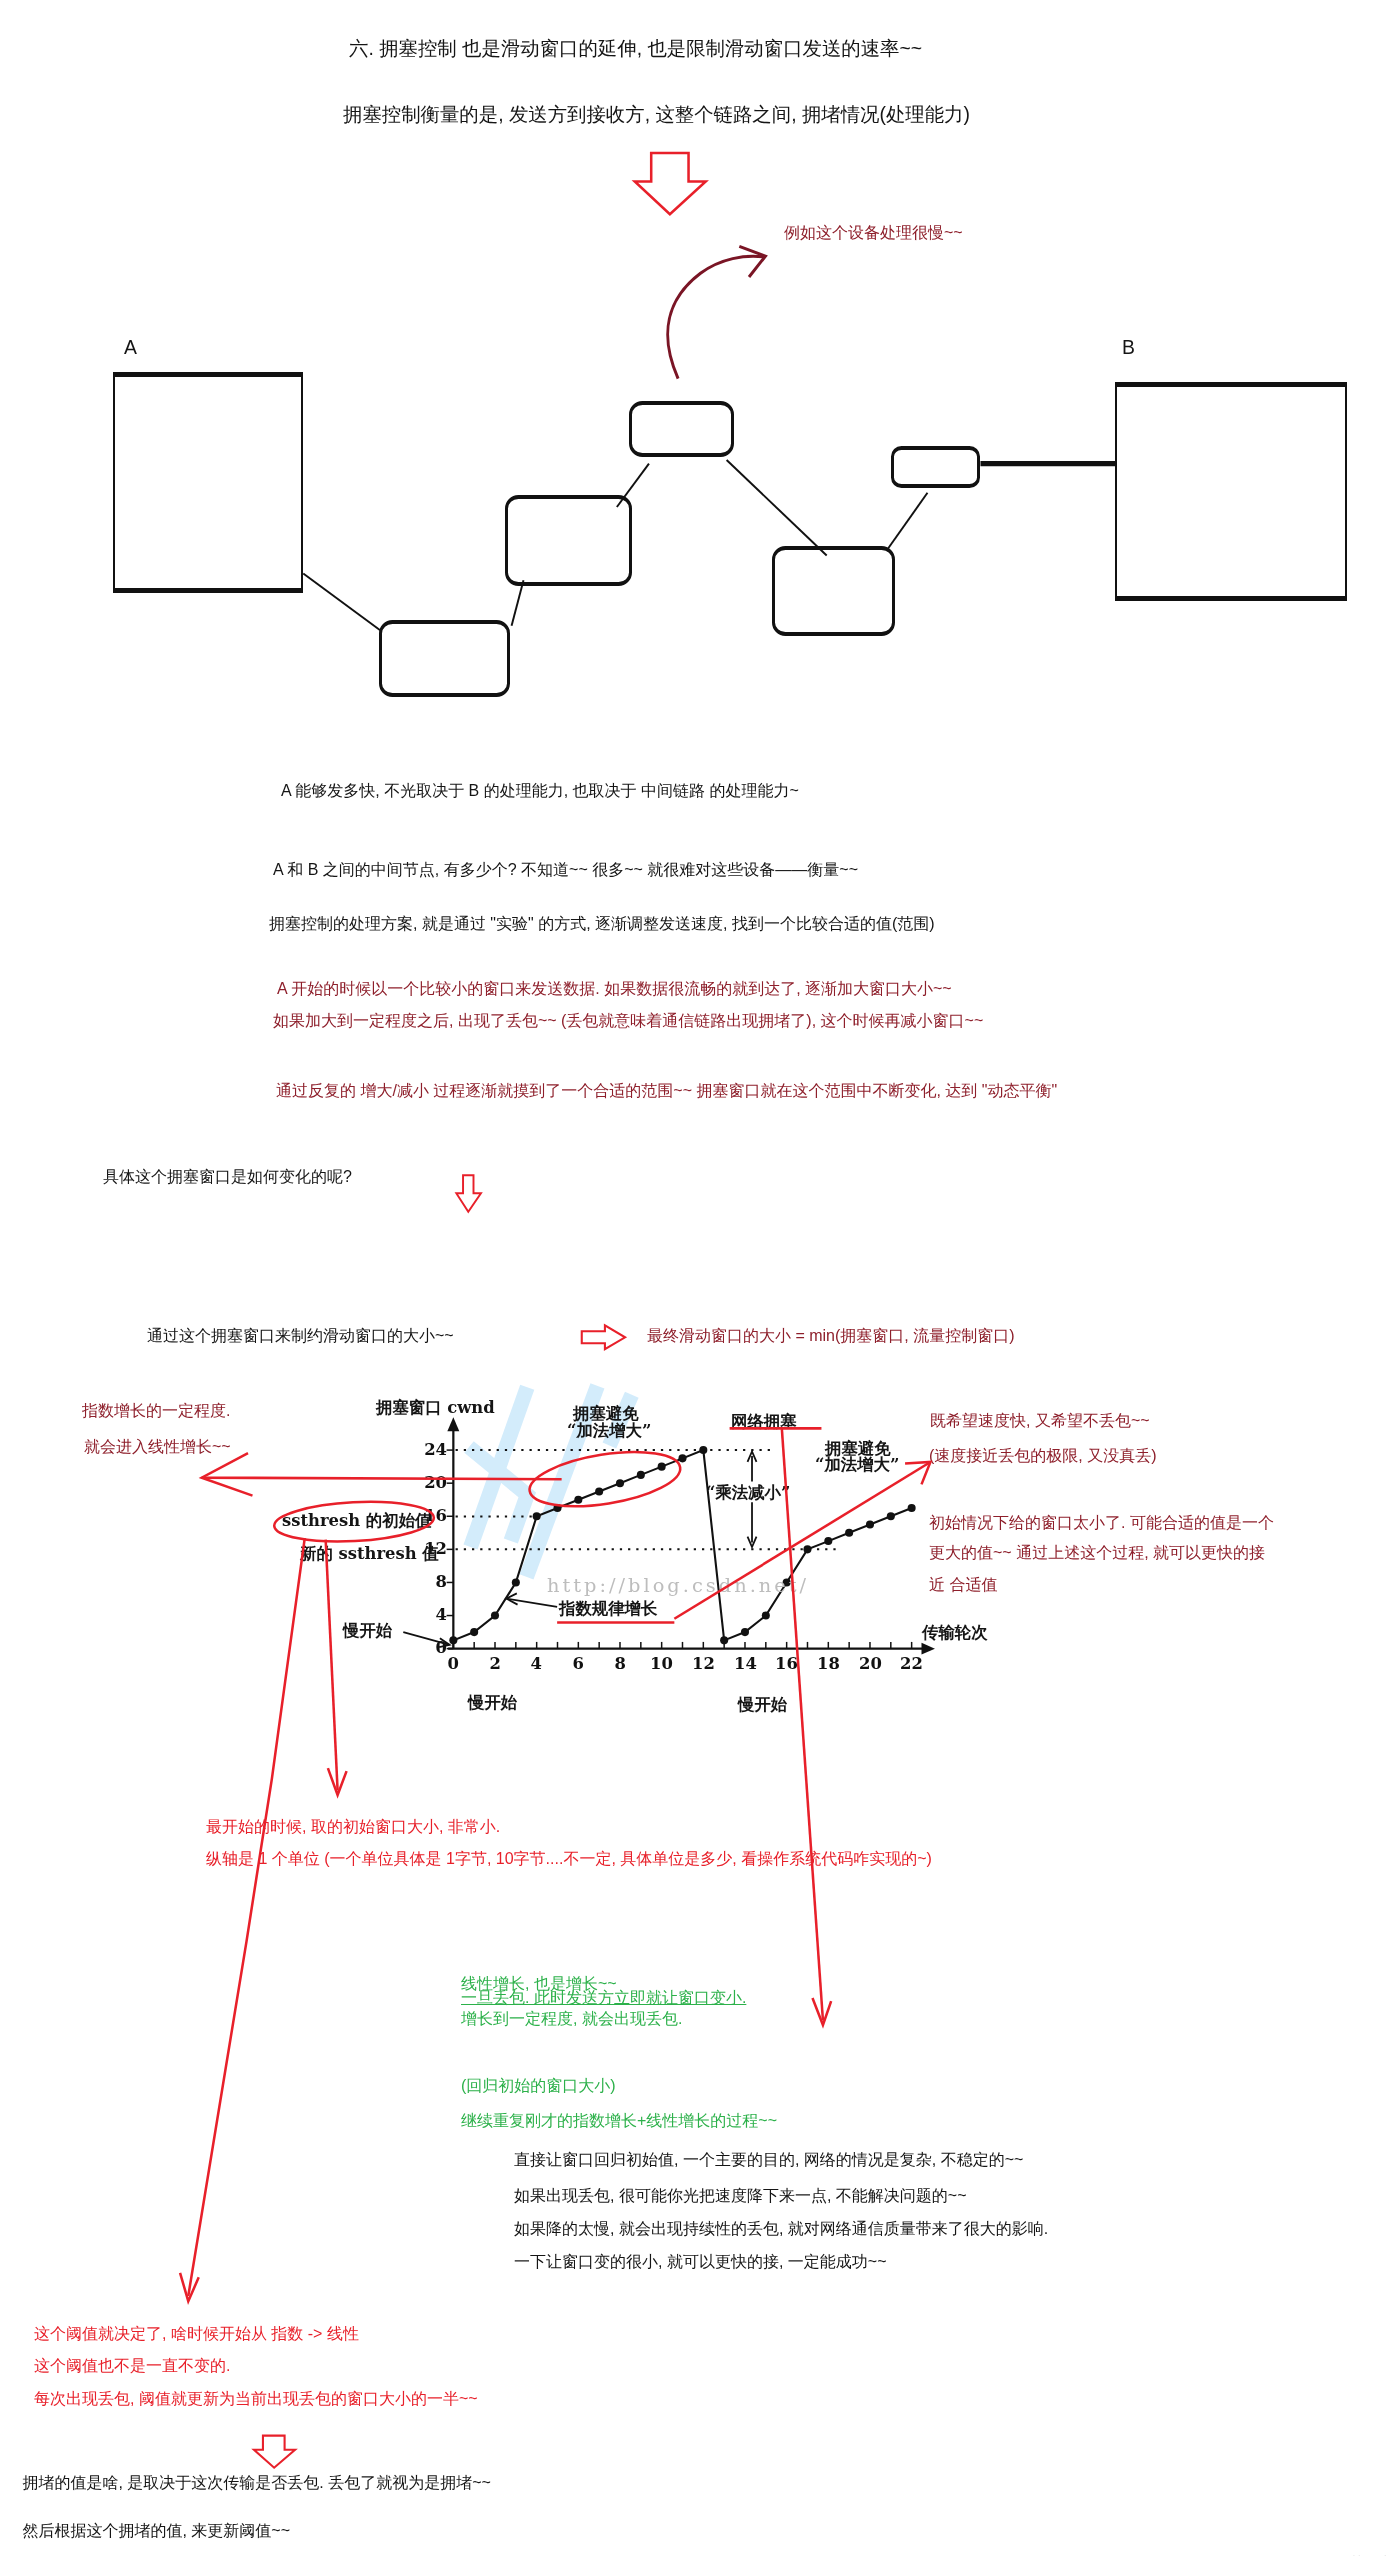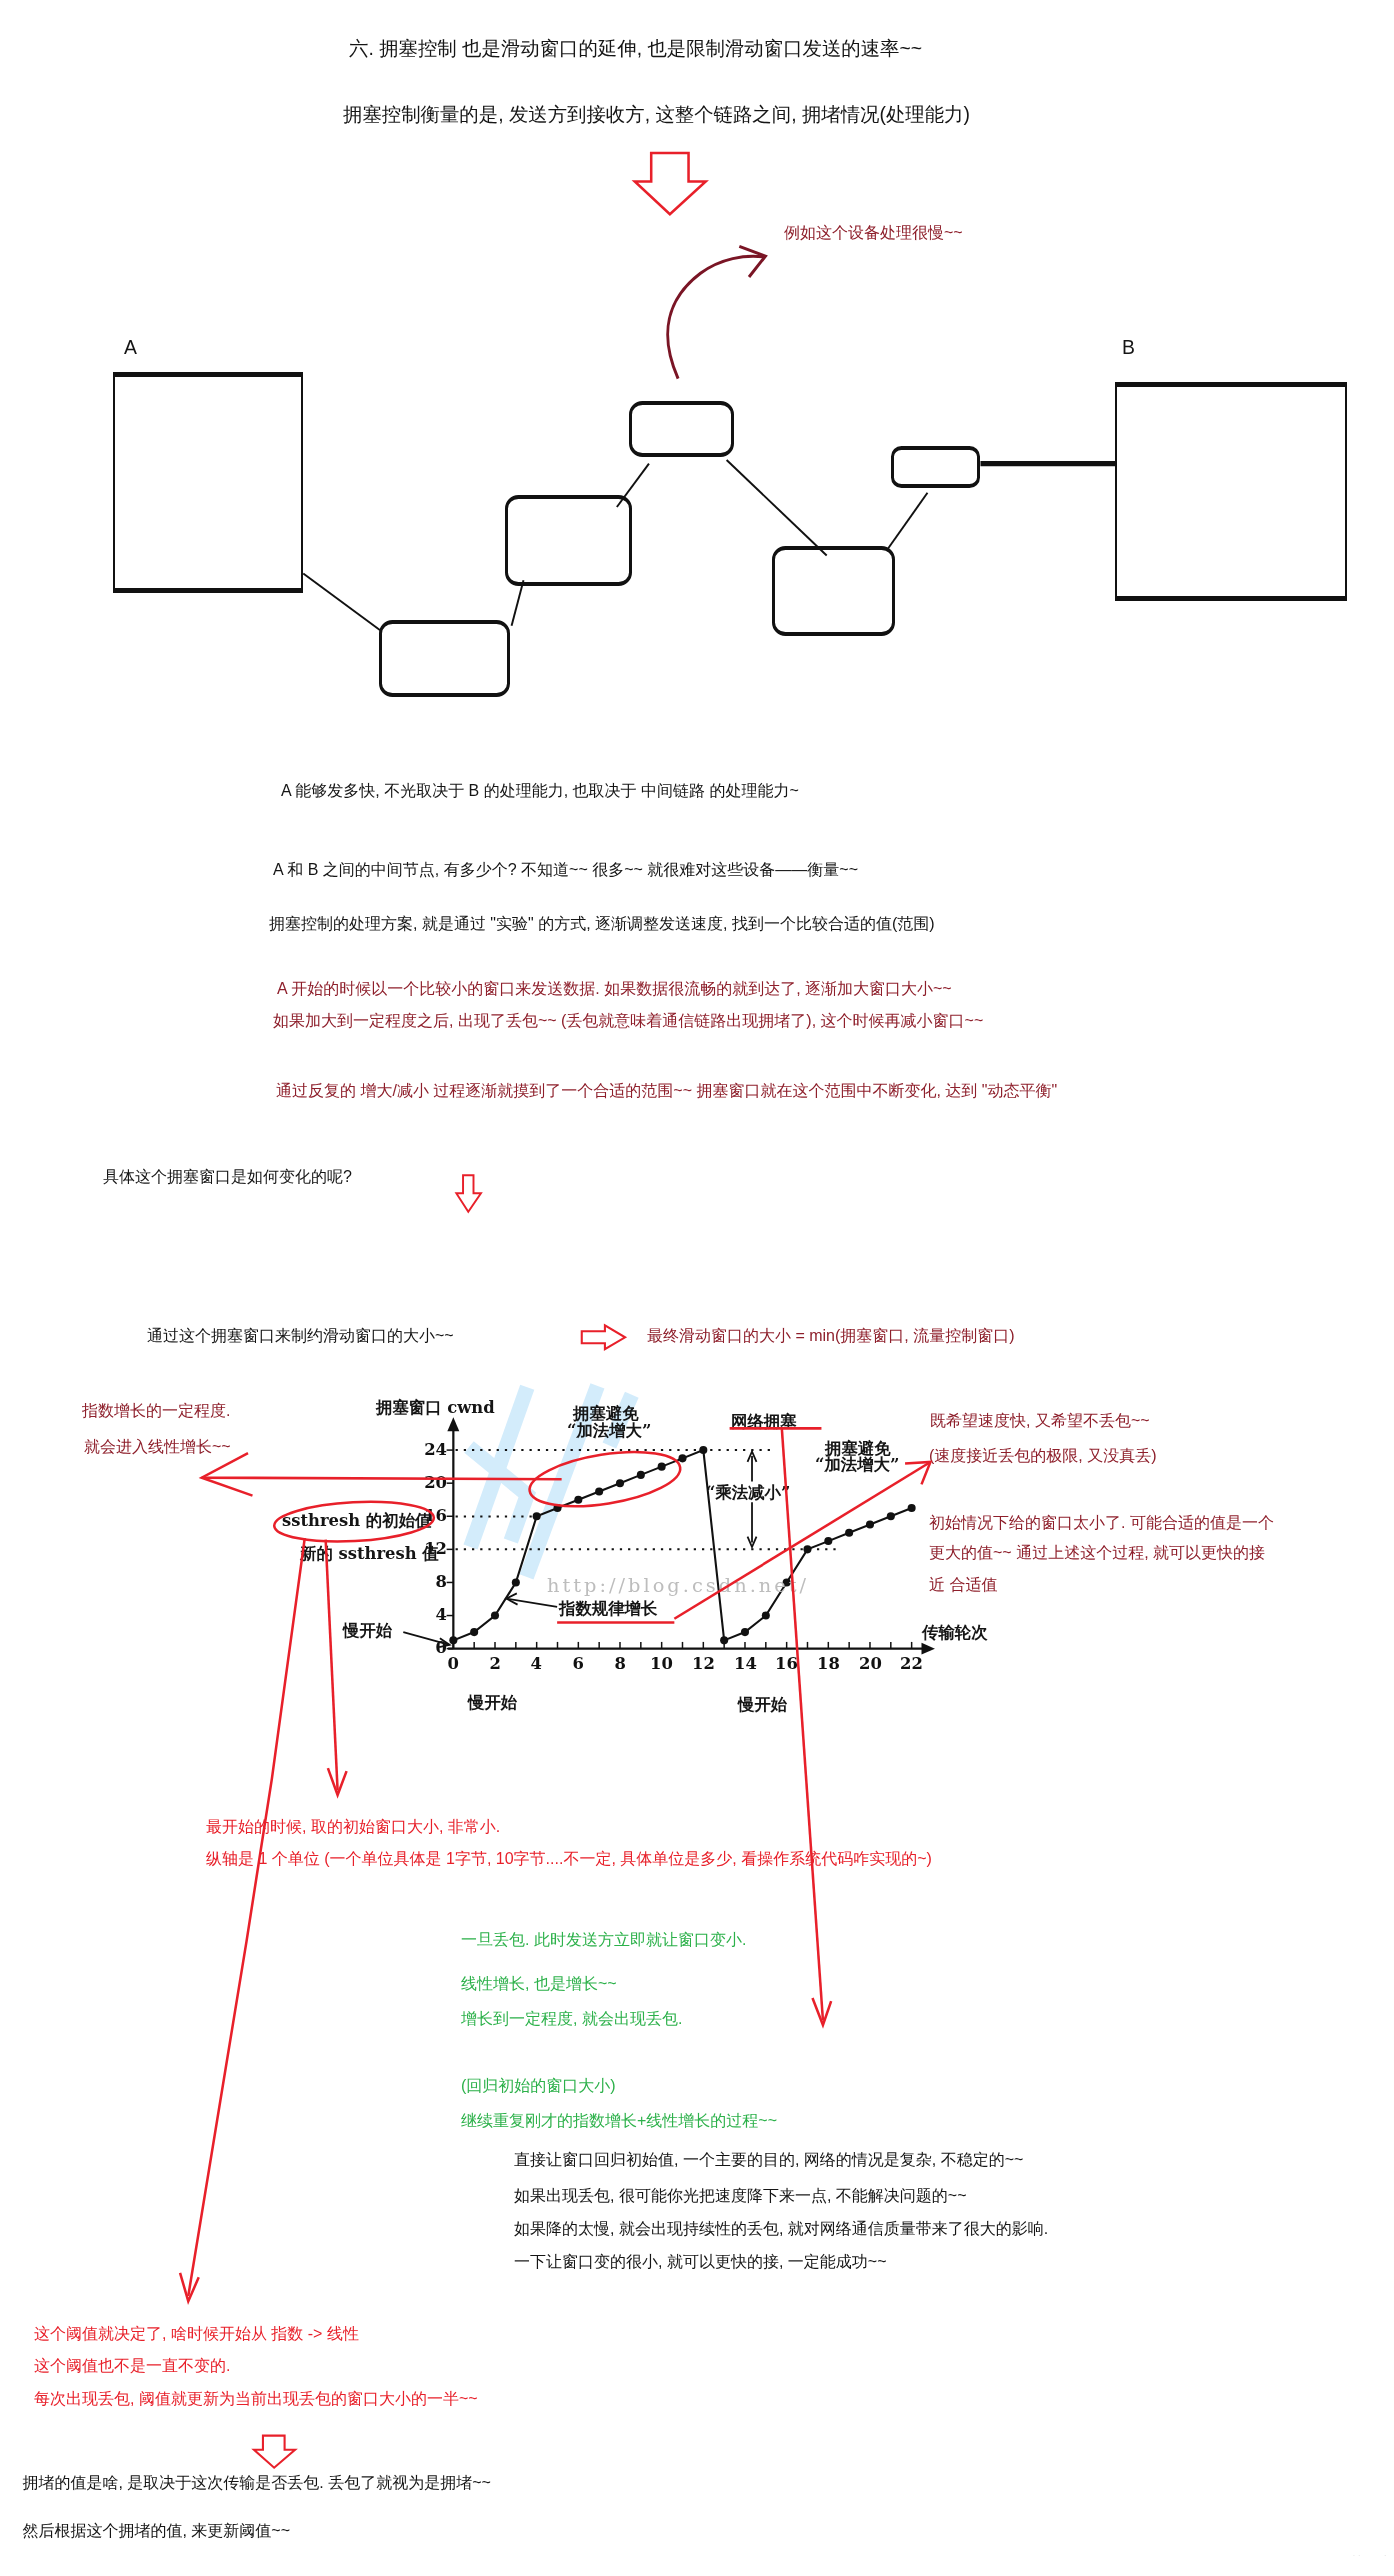--- a/index.html
+++ b/index.html
@@ -203,21 +203,21 @@
       <div class="tick print" style="left: 411px; top: 1440px; width: 36px; text-align: right;">24</div>
     </div>
 
   <div class="t grayurl fs26" style="left:547px;top:1574px;">http://blog.csdn.net/</div>
 
   <div class="t red fs24" style="left:206px;top:1817px;">最开始的时候, 取的初始窗口大小, 非常小.</div>
   <div class="t red fs24" style="left:206px;top:1849px;">纵轴是 1 个单位 (一个单位具体是 1字节, 10字节....不一定, 具体单位是多少, 看操作系统代码咋实现的~)</div>
 
   <div class="t green fs24" style="left:461px;top:1974px;">线性增长, 也是增长~~</div>
   <div class="t green fs24" style="left:461px;top:2009px;">增长到一定程度, 就会出现丢包.</div>
-  <div class="t green fs24" style="left:461px;top:1930px;">一旦丢包. 此时发送方立即就让窗口变小.</div>
+  <div class="t green fs24" style="left:461px;top:1988px;text-decoration:underline;">一旦丢包. 此时发送方立即就让窗口变小.</div>
   <div class="t green fs24" style="left:461px;top:2076px;">(回归初始的窗口大小)</div>
   <div class="t green fs24" style="left:461px;top:2111px;">继续重复刚才的指数增长+线性增长的过程~~</div>
 
   <div class="t ink fs24" style="left:514px;top:2150px;">直接让窗口回归初始值, 一个主要的目的, 网络的情况是复杂, 不稳定的~~</div>
   <div class="t ink fs24" style="left:514px;top:2186px;">如果出现丢包, 很可能你光把速度降下来一点, 不能解决问题的~~</div>
   <div class="t ink fs24" style="left:514px;top:2219px;">如果降的太慢, 就会出现持续性的丢包, 就对网络通信质量带来了很大的影响.</div>
   <div class="t ink fs24" style="left:514px;top:2252px;">一下让窗口变的很小, 就可以更快的接, 一定能成功~~</div>
 
   <div class="t red fs24" style="left:34px;top:2324px;">这个阈值就决定了, 啥时候开始从 指数 -&gt; 线性</div>
   <div class="t red fs24" style="left:34px;top:2356px;">这个阈值也不是一直不变的.</div>

